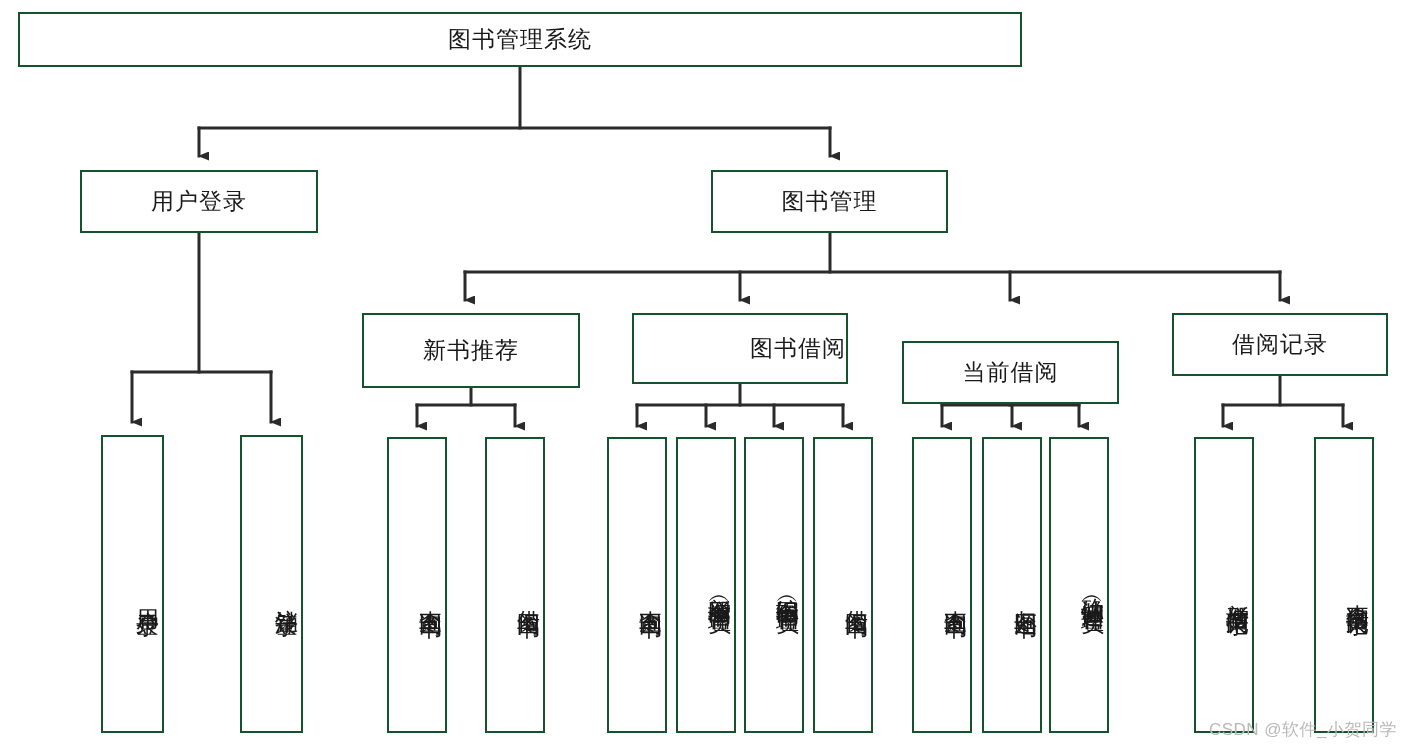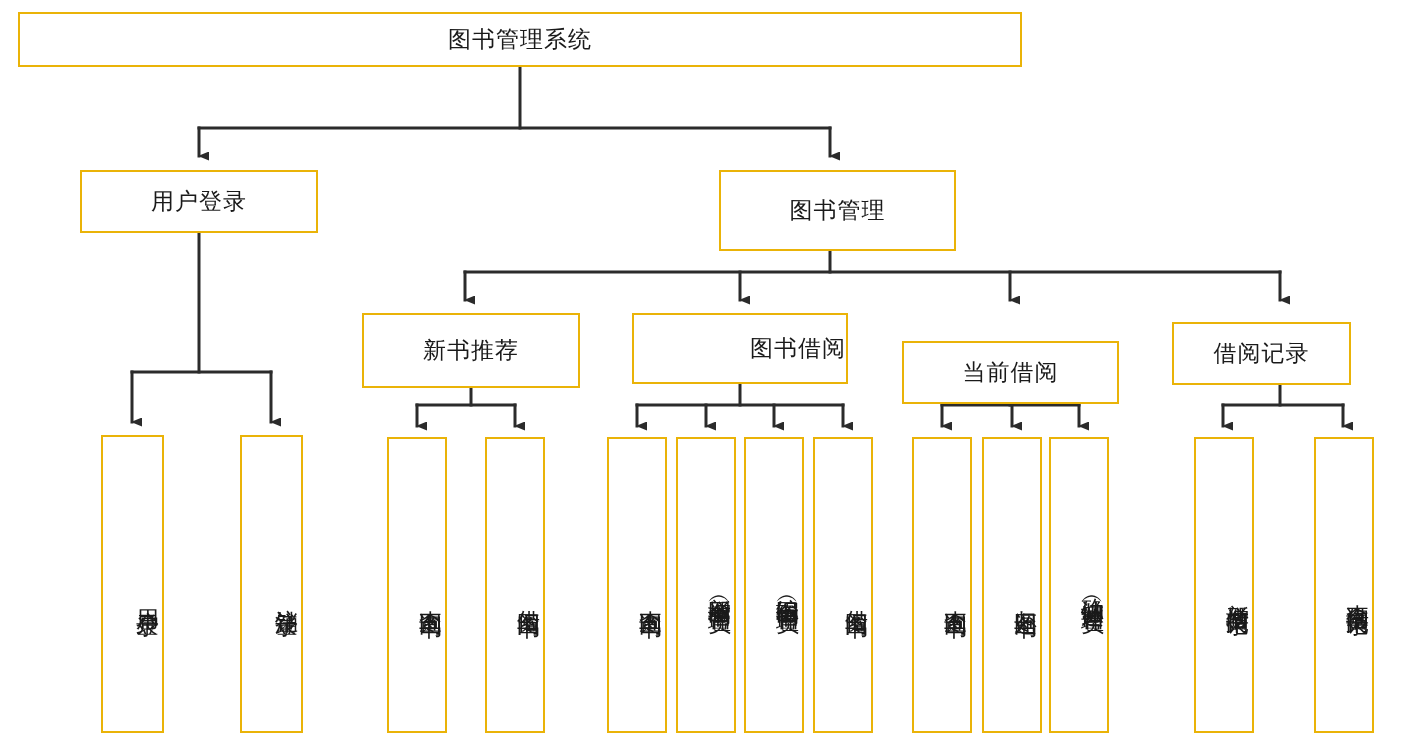--- a/index.html
+++ b/index.html
@@ -23,21 +23,21 @@
     left: 0;
     top: 0;
     width: 1405px;
     height: 747px;
     pointer-events: none;
   }
   .node {
     position: absolute;
     box-sizing: border-box;
     background: #ffffff;
-    border: 2px solid #eab308;
+    border: 2px solid #14532d;
     display: flex;
     align-items: center;
     justify-content: center;
     color: #1a1a1a;
   }
   .node-h {
     font-size: 23px;
     letter-spacing: 1px;
     line-height: 1.1;
   }
@@ -126,34 +126,34 @@
     </g>
   </svg>
 
   <div class="node node-h node-root" style="left:18px; top:12px; width:1004px; height:55px;">
     <span>图书管理系统</span>
   </div>
 
   <div class="node node-h" style="left:80px; top:170px; width:238px; height:63px;">
     <span>用户登录</span>
   </div>
-  <div class="node node-h" style="left:711px; top:170px; width:237px; height:81px;margin-left:8px;">
+  <div class="node node-h" style="left:711px; top:170px; width:237px; height:63px;">
     <span>图书管理</span>
   </div>
 
   <div class="node node-h" style="left:362px; top:313px; width:218px; height:75px;">
     <span>新书推荐</span>
   </div>
   <div class="node node-h" style="left:632px; top:313px; width:216px; height:71px;justify-content:flex-end;">
     <span>图书借阅</span>
   </div>
   <div class="node node-h" style="left:902px; top:313px; width:217px; height:63px;margin-top:28px;">
     <span>当前借阅</span>
   </div>
-  <div class="node node-h" style="left:1172px; top:322px; width:179px; height:63px;">
+  <div class="node node-h" style="left:1172px; top:313px; width:216px; height:63px;">
     <span>借阅记录</span>
   </div>
 
   <div class="node node-v" style="left:101px; top:435px; width:63px; height:298px;">
     <span class="vlabel">用户登录</span>
   </div>
   <div class="node node-v" style="left:240px; top:435px; width:63px; height:298px;">
     <span class="vlabel">注销登录</span>
   </div>
 
@@ -187,14 +187,15 @@
     <span class="vlabel">确认归还（管理员）</span>
   </div>
 
   <div class="node node-v" style="left:1194px; top:437px; width:60px; height:296px; padding-top:14px;">
     <span class="vlabel">新增借阅记录</span>
   </div>
   <div class="node node-v" style="left:1314px; top:437px; width:60px; height:296px; padding-top:14px;">
     <span class="vlabel">查询借阅记录</span>
   </div>
 
+  <div class="watermark">CSDN @软件_小贺同学</div>
 
 </div>
 
 </body></html>

